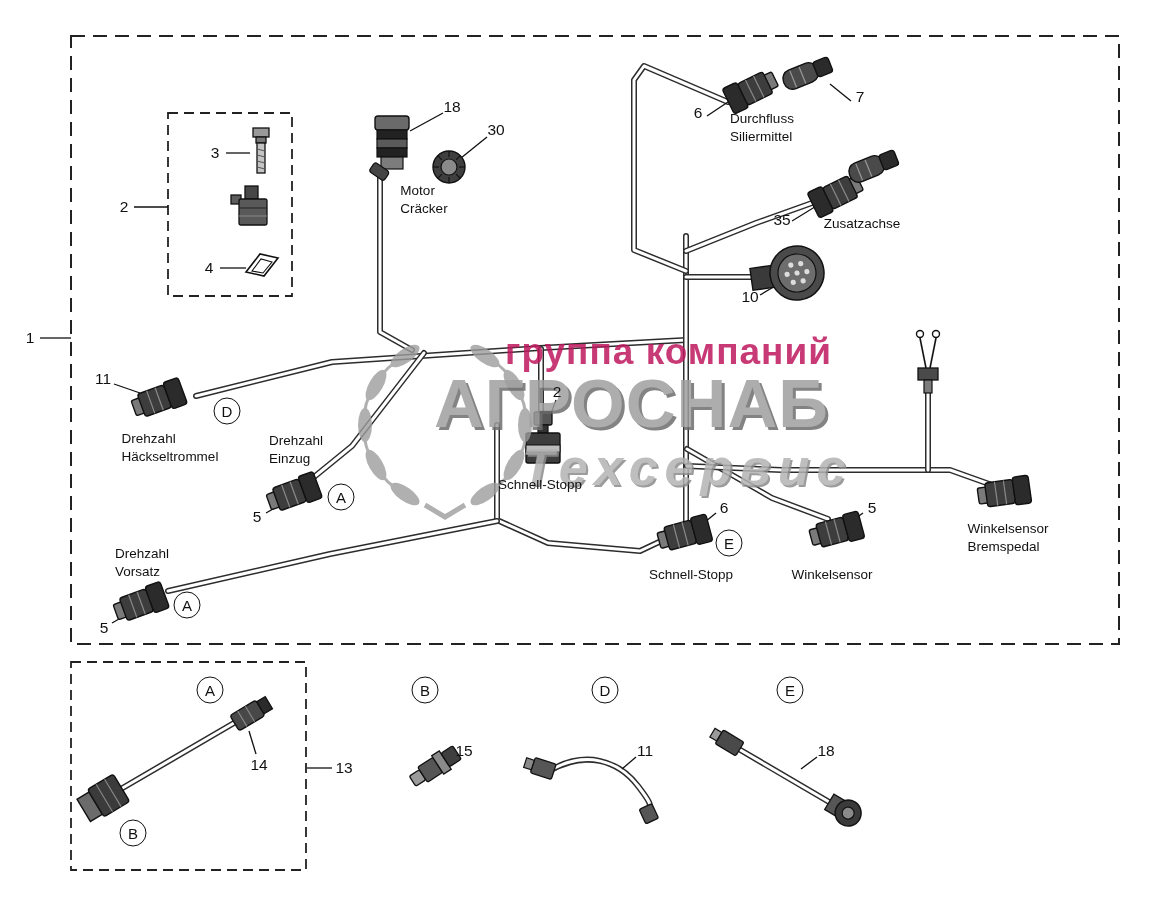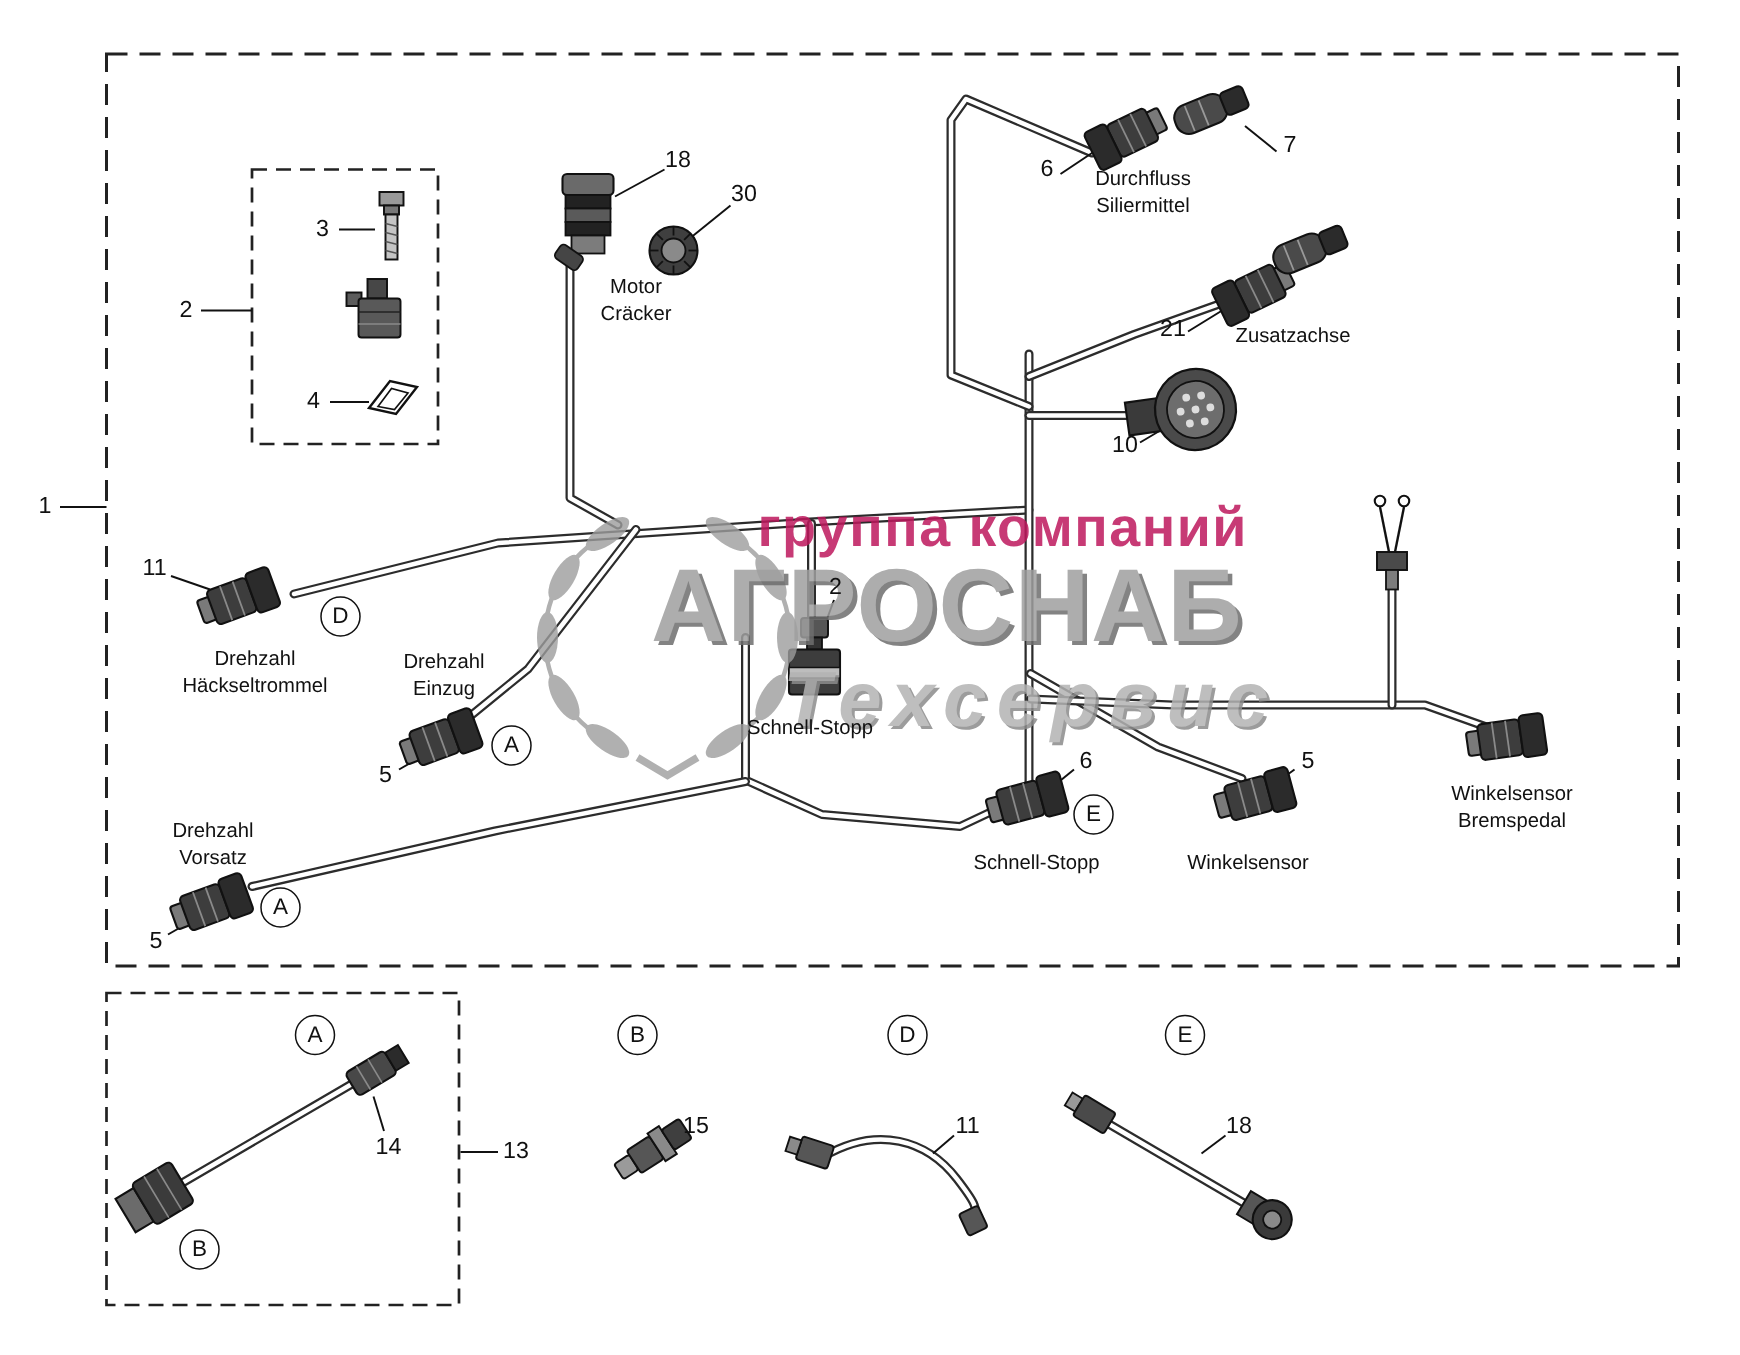--- a/index.html
+++ b/index.html
@@ -3,21 +3,21 @@
 <meta charset="utf-8">
 <style>
   html,body{margin:0;padding:0;background:#fff;}
   .stage{position:relative;width:1160px;height:903px;background:#fff;overflow:hidden;
          font-family:"Liberation Sans",sans-serif;color:#111;}
   svg.base{position:absolute;left:0;top:0;z-index:1;}
   .wo{fill:none;stroke:#2c2c2c;stroke-width:6;stroke-linejoin:round;stroke-linecap:round;}
   .wi{fill:none;stroke:#ffffff;stroke-width:3;stroke-linejoin:round;stroke-linecap:round;}
   .ld{stroke:#111;stroke-width:1.3;}
   .lbl{position:absolute;z-index:4;transform:translateX(-50%);font-size:13.5px;line-height:1.3;
-       text-align:center;white-space:pre-line;}
+       text-align:left;white-space:pre-line;}
   .num{position:absolute;z-index:4;transform:translate(-50%,-50%);font-size:15.5px;}
   .badge{position:absolute;z-index:4;width:27px;height:27px;box-sizing:border-box;
          border:1.8px solid #111;border-radius:50%;background:#fff;display:flex;
          align-items:center;justify-content:center;font-size:15px;transform:translate(-50%,-50%);}
   .wmk{position:absolute;left:340px;top:325px;z-index:2;opacity:.8;pointer-events:none;}
   .wm{position:absolute;z-index:3;font-weight:bold;pointer-events:none;white-space:nowrap;}
   .wm1{left:505px;top:331px;font-size:37px;color:#be185d;letter-spacing:1px;opacity:.85;}
   .wm2{left:434px;top:364px;font-size:69px;color:#9f9f9f;letter-spacing:1px;
        text-shadow:3px 3px 0 #6e6e6e;opacity:.85;}
   .wm3{left:522px;top:437px;font-size:52px;font-style:italic;color:#b3b3b3;letter-spacing:7px;
@@ -256,21 +256,21 @@
   <div class="wm wm3">Техсервис</div>
 
   <div class="num" style="left:30px;top:338px">1</div>
   <div class="num" style="left:124px;top:207px">2</div>
   <div class="num" style="left:215px;top:153px">3</div>
   <div class="num" style="left:209px;top:268px">4</div>
   <div class="num" style="left:452px;top:107px">18</div>
   <div class="num" style="left:496px;top:130px">30</div>
   <div class="num" style="left:698px;top:113px">6</div>
   <div class="num" style="left:860px;top:97px">7</div>
-  <div class="num" style="left:782px;top:220px">21</div>
+  <div class="num" style="left:782px;top:220px">35</div>
   <div class="num" style="left:750px;top:297px">10</div>
   <div class="num" style="left:103px;top:379px">11</div>
   <div class="num" style="left:257px;top:517px">5</div>
   <div class="num" style="left:104px;top:628px">5</div>
   <div class="num" style="left:557px;top:392px">2</div>
   <div class="num" style="left:724px;top:508px">6</div>
   <div class="num" style="left:872px;top:508px">5</div>
   <div class="num" style="left:344px;top:768px">13</div>
   <div class="num" style="left:259px;top:765px">14</div>
   <div class="num" style="left:464px;top:751px">15</div>

